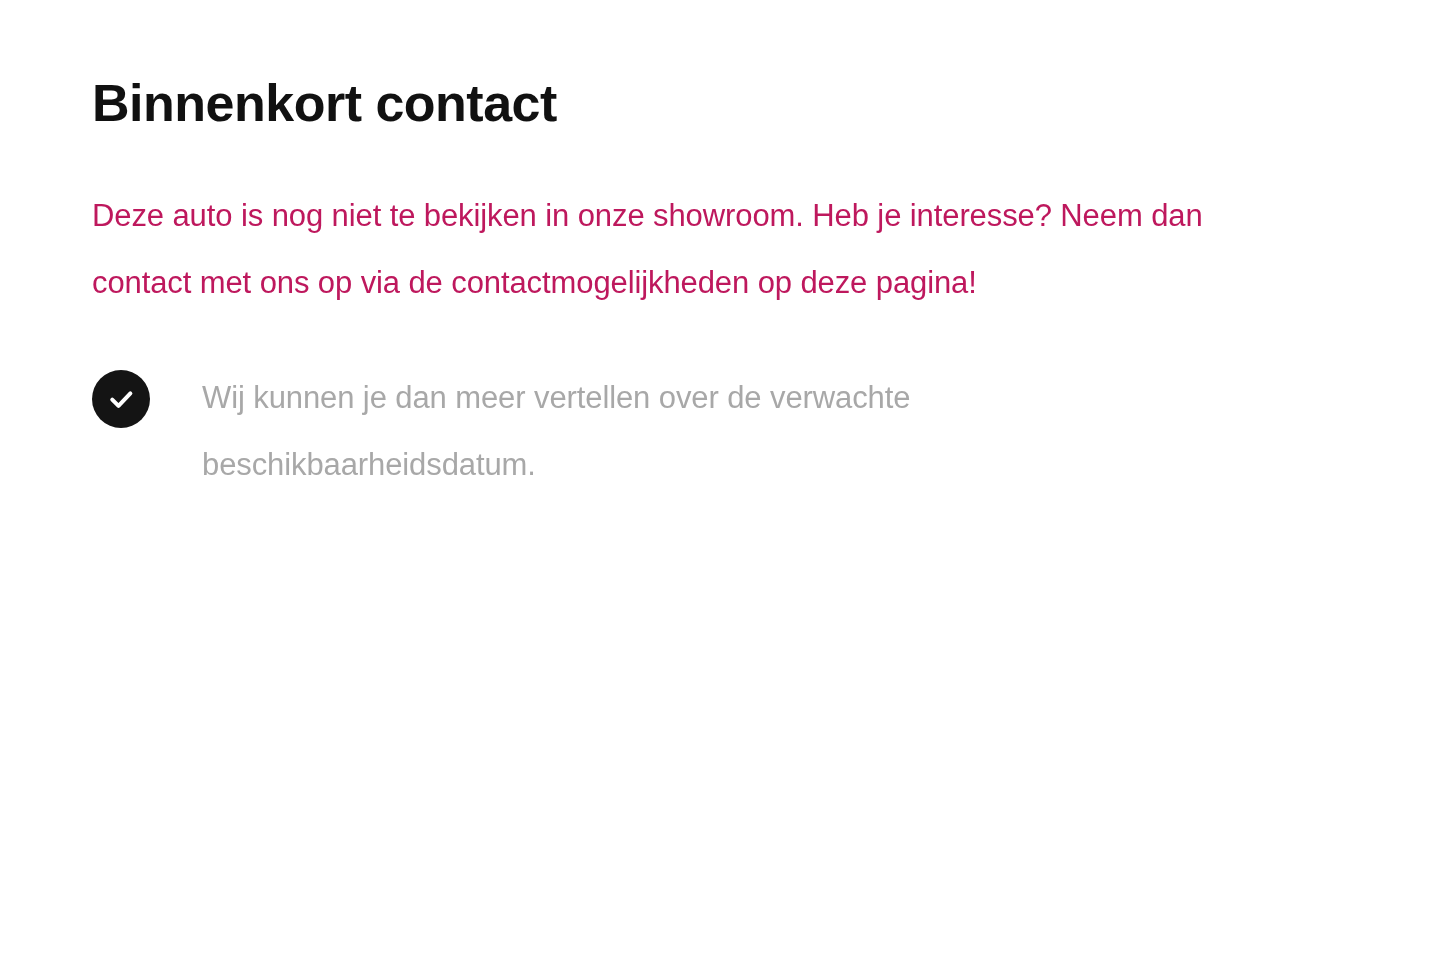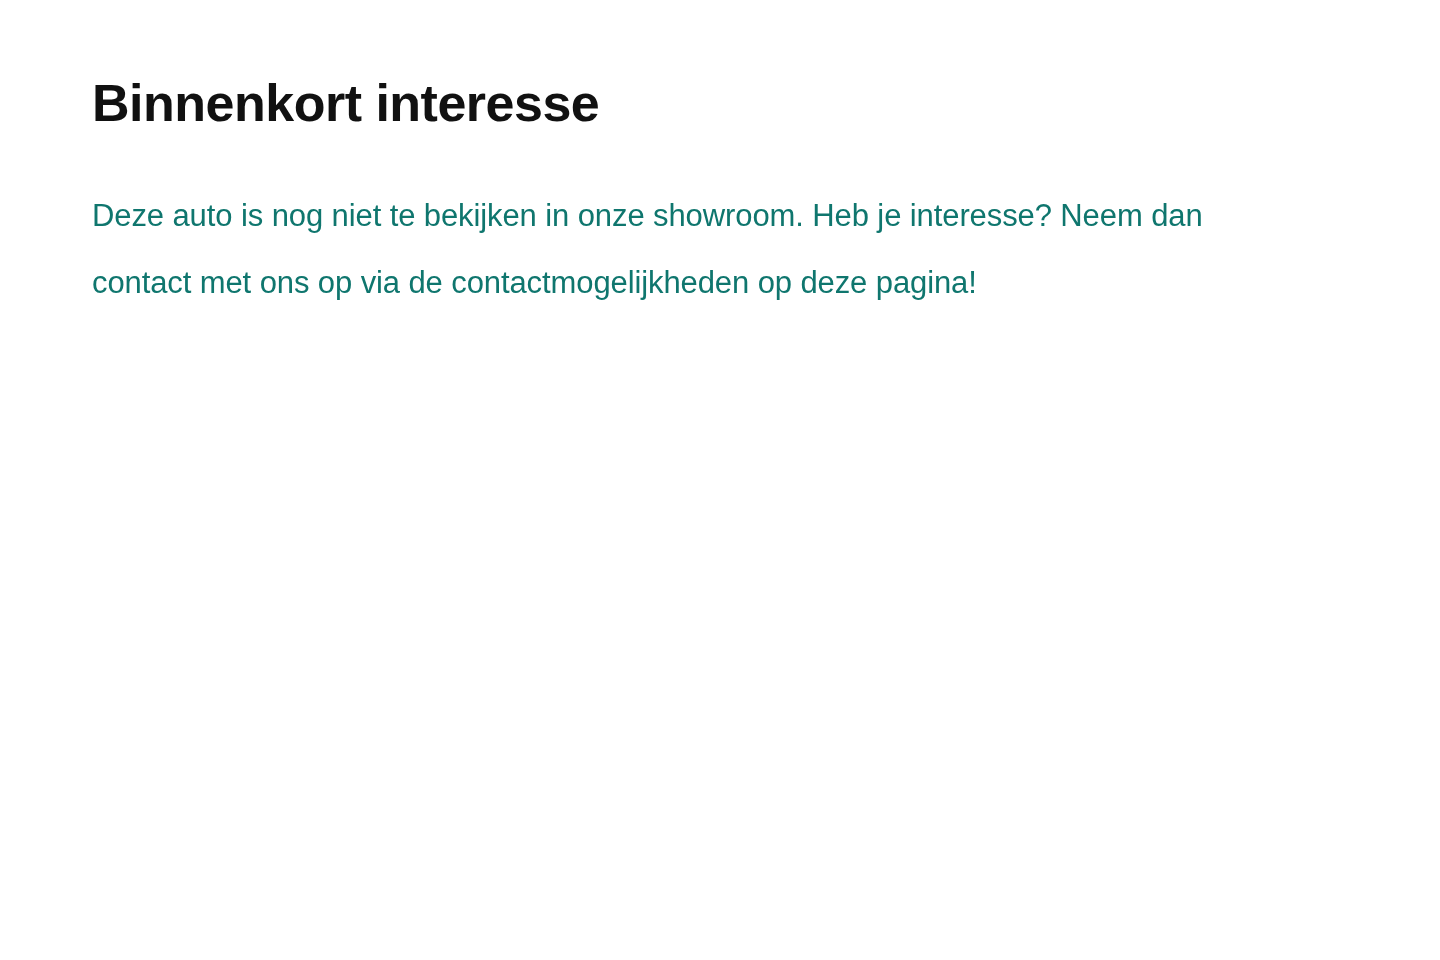--- a/index.html
+++ b/index.html
@@ -29,21 +29,21 @@
     font-weight: 700;
     color: #111111;
     letter-spacing: -0.5px;
     margin: 0 0 48px 0;
   }
 
   .panel-intro {
     font-size: 31px;
     line-height: 67px;
     font-weight: 500;
-    color: #0f766e;
+    color: #be185d;
     max-width: 1120px;
     margin: 0 0 48px 0;
     letter-spacing: -0.1px;
   }
 
   .check-list {
     list-style: none;
     margin: 0;
     padding: 0;
   }
@@ -78,22 +78,30 @@
     margin-left: 52px;
     max-width: 920px;
     letter-spacing: -0.1px;
   }
 </style>
 </head>
 <body>
 
 <div class="panel">
 
-  <h1 class="panel-title">Binnenkort interesse</h1>
+  <h1 class="panel-title">Binnenkort contact</h1>
 
   <p class="panel-intro">Deze auto is nog niet te bekijken in onze showroom. Heb je interesse? Neem dan contact met ons op via de contactmogelijkheden op deze pagina!</p>
 
   <ul class="check-list">
 
+    <li class="check-item">
+      <span class="check-icon">
+        <svg width="30" height="30" viewBox="0 0 24 24" aria-hidden="true">
+          <path d="M5 12.5 L10 17.5 L19.5 7.5" fill="none" stroke="#ffffff" stroke-width="3.2" stroke-linecap="round" stroke-linejoin="round"></path>
+        </svg>
+      </span>
+      <span class="check-text">Wij kunnen je dan meer vertellen over de verwachte beschikbaarheidsdatum.</span>
+    </li>
 
 
   </ul>
 </div>
 
 </body></html>

